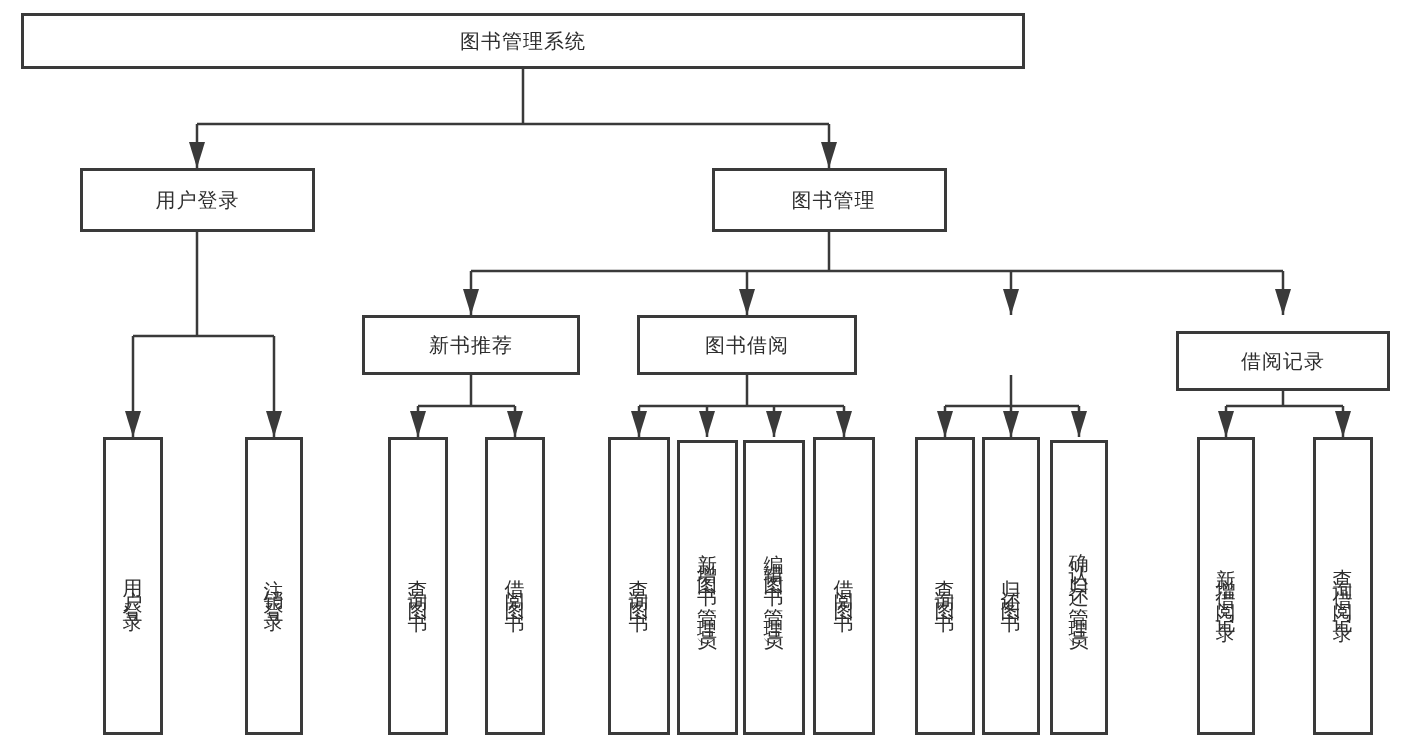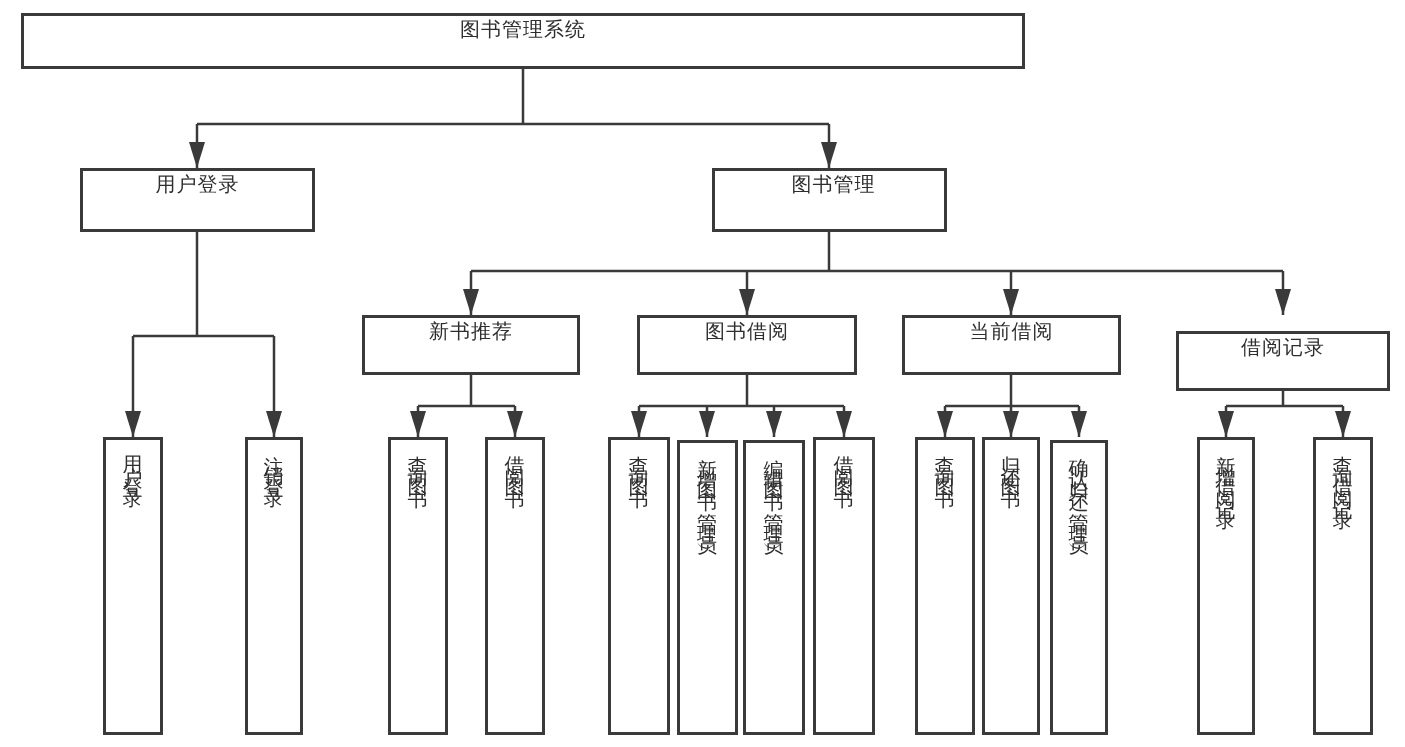--- a/index.html
+++ b/index.html
@@ -10,21 +10,21 @@
   }
   html,body{margin:0;padding:0;background:#fff;}
   #stage{
     position:relative;width:1405px;height:747px;background:#ffffff;
     font-family:"Liberation Sans","DejaVu Sans",sans-serif;overflow:hidden;
   }
   #wires{position:absolute;left:0;top:0;width:1405px;height:747px;pointer-events:none;}
   .box{
     position:absolute;box-sizing:border-box;background:#ffffff;
     border:3px solid var(--border);color:var(--text);
-    display:flex;justify-content:center;
+    display:flex;align-items:center;justify-content:center;
   }
   .hlabel{font-size:20px;letter-spacing:1px;white-space:nowrap;}
   .leaf .vlabel{
     writing-mode:vertical-rl;font-size:20px;line-height:1;
     letter-spacing:11px;white-space:nowrap;
   }
   .watermark{
     position:absolute;right:3px;bottom:4px;color:var(--wm);
     font-size:19px;letter-spacing:1px;z-index:9;white-space:nowrap;
   }
@@ -87,23 +87,20 @@
   <div class="box" style="left:712px;top:168px;width:235px;height:64px;padding-left:8px;">
     <span class="hlabel">图书管理</span>
   </div>
 
   <div class="box" style="left:362px;top:315px;width:218px;height:60px;">
     <span class="hlabel">新书推荐</span>
   </div>
   <div class="box" style="left:637px;top:315px;width:220px;height:60px;">
     <span class="hlabel">图书借阅</span>
   </div>
-  <div class="box" style="left:902px;top:315px;width:219px;height:60px;">
-    <span class="hlabel">当前借阅</span>
-  </div>
   <div class="box" style="left:1176px;top:315px;width:214px;height:60px;margin-top:16px;">
     <span class="hlabel">借阅记录</span>
   </div>
 
   <div class="box leaf" style="left:103px;top:437px;width:60px;height:298px;">
     <span class="vlabel">用户登录</span>
   </div>
   <div class="box leaf" style="left:245px;top:437px;width:58px;height:298px;">
     <span class="vlabel">注销登录</span>
   </div>

